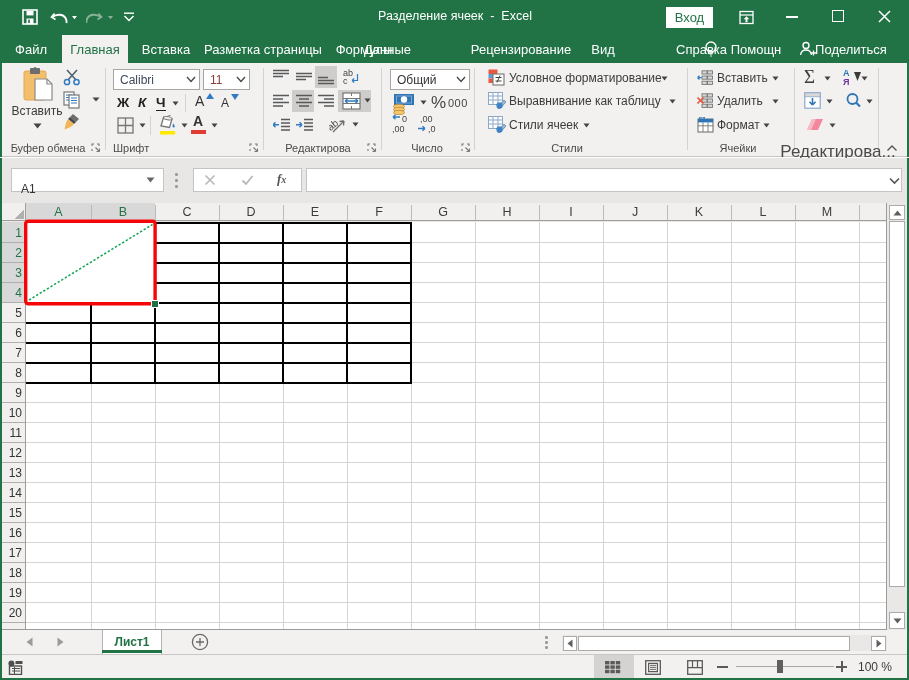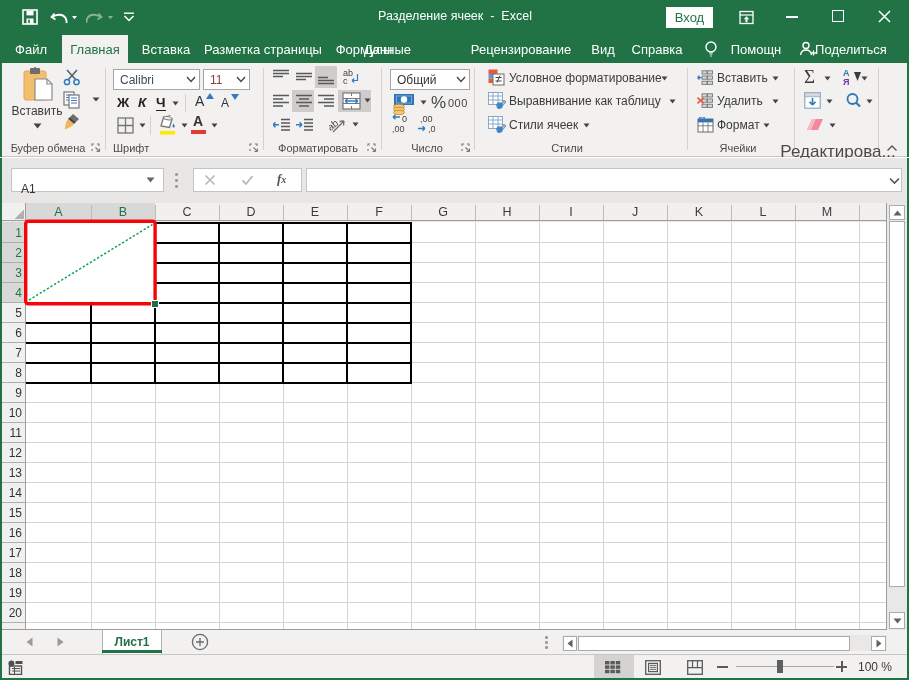--- a/index.html
+++ b/index.html
@@ -47,21 +47,21 @@
 <div class="ab" style="left:0;top:35px;width:909px;height:28px;background:#217346"></div>
 <div class="ab" style="left:62px;top:35px;width:66px;height:28px;background:#f2f1f0"></div>
 <div class="ab" style="left:-39px;top:42px;width:140px;text-align:center;font-size:13px;color:#fff">Файл</div>
 <div class="ab" style="left:25px;top:42px;width:140px;text-align:center;font-size:13px;color:#217346">Главная</div>
 <div class="ab" style="left:96px;top:42px;width:140px;text-align:center;font-size:13px;color:#fff">Вставка</div>
 <div class="ab" style="left:193px;top:42px;width:140px;text-align:center;font-size:13px;color:#fff">Разметка страницы</div>
 <div class="ab" style="left:294px;top:42px;width:140px;text-align:center;font-size:13px;color:#fff">Формулы</div>
 <div class="ab" style="left:364px;top:42px;width:140px;font-size:13px;color:#fff">Данные</div>
 <div class="ab" style="left:451px;top:42px;width:140px;text-align:center;font-size:13px;color:#fff">Рецензирование</div>
 <div class="ab" style="left:533px;top:42px;width:140px;text-align:center;font-size:13px;color:#fff">Вид</div>
-<div class="ab" style="left:587px;top:42px;width:140px;text-align:center;font-size:13px;color:#fff">Справка</div>
+<div class="ab" style="left:587px;top:42px;width:140px;text-align:right;font-size:13px;color:#fff">Справка</div>
 <div class="ab" style="left:686px;top:42px;width:140px;text-align:center;font-size:13px;color:#fff">Помощн</div>
 <div class="ab" style="left:781px;top:42px;width:140px;text-align:center;font-size:13px;color:#fff">Поделиться</div>
 <svg class="ab" style="left:704px;top:40px" width="14" height="18" viewBox="0 0 14 18">
 <circle cx="7" cy="7" r="5" fill="none" stroke="#fff" stroke-width="1.4"></circle>
 <path d="M5 12 h4 M5.5 14 h3 M6.2 16 h1.6" stroke="#fff" stroke-width="1.2" fill="none"></path>
 </svg>
 <svg class="ab" style="left:799px;top:41px" width="17" height="16" viewBox="0 0 17 16">
 <circle cx="7" cy="4.5" r="3" fill="none" stroke="#fff" stroke-width="1.4"></circle>
 <path d="M1.5 14 C2 10.5, 4.5 9, 7 9 C9.5 9, 12 10.5, 12.5 14" fill="none" stroke="#fff" stroke-width="1.4"></path>
 <path d="M12 12 h5 M14.5 9.5 v5" stroke="#fff" stroke-width="1.3"></path>
@@ -71,21 +71,21 @@
 <div class="ab" style="left:907px;top:63px;width:2px;height:94px;background:#217346"></div>
 <div class="ab" style="left:105px;top:68px;width:1px;height:82px;background:#d4d2d0"></div>
 <div class="ab" style="left:263px;top:68px;width:1px;height:82px;background:#d4d2d0"></div>
 <div class="ab" style="left:381px;top:68px;width:1px;height:82px;background:#d4d2d0"></div>
 <div class="ab" style="left:474px;top:68px;width:1px;height:82px;background:#d4d2d0"></div>
 <div class="ab" style="left:687px;top:68px;width:1px;height:82px;background:#d4d2d0"></div>
 <div class="ab" style="left:794px;top:68px;width:1px;height:82px;background:#d4d2d0"></div>
 <div class="ab" style="left:878px;top:68px;width:1px;height:82px;background:#d4d2d0"></div>
 <div class="ab" style="left:-22px;top:142px;width:140px;text-align:center;font-size:11px;color:#4c4a48">Буфер обмена</div>
 <div class="ab" style="left:113px;top:142px;width:140px;text-align:left;font-size:11px;color:#4c4a48">Шрифт</div>
-<div class="ab" style="left:248px;top:142px;width:140px;text-align:center;font-size:11px;color:#4c4a48">Форматировать</div>
+<div class="ab" style="left:248px;top:142px;width:140px;text-align:center;font-size:11px;color:#4c4a48">Редактирова</div>
 <div class="ab" style="left:357px;top:142px;width:140px;text-align:center;font-size:11px;color:#4c4a48">Число</div>
 <div class="ab" style="left:497px;top:142px;width:140px;text-align:center;font-size:11px;color:#4c4a48">Стили</div>
 <div class="ab" style="left:668px;top:142px;width:140px;text-align:center;font-size:11px;color:#4c4a48">Ячейки</div>
 <div class="ab" style="left:768px;top:142px;width:140px;text-align:center;font-size:17px;color:#4c4a48">Редактирова...</div>
 <svg class="ab" style="left:91px;top:143px" width="10" height="10" viewBox="0 0 10 10">
 <path d="M1 3 V1 H3 M6 1 H8 V3 M1 6 V8" fill="none" stroke="#777" stroke-width="1.1"></path>
 <path d="M4.5 4.5 L8.5 8.5 M8.5 8.5 v-3 M8.5 8.5 h-3" stroke="#777" stroke-width="1.1" fill="none"></path>
 </svg>
 <svg class="ab" style="left:249px;top:143px" width="10" height="10" viewBox="0 0 10 10">
 <path d="M1 3 V1 H3 M6 1 H8 V3 M1 6 V8" fill="none" stroke="#777" stroke-width="1.1"></path>

